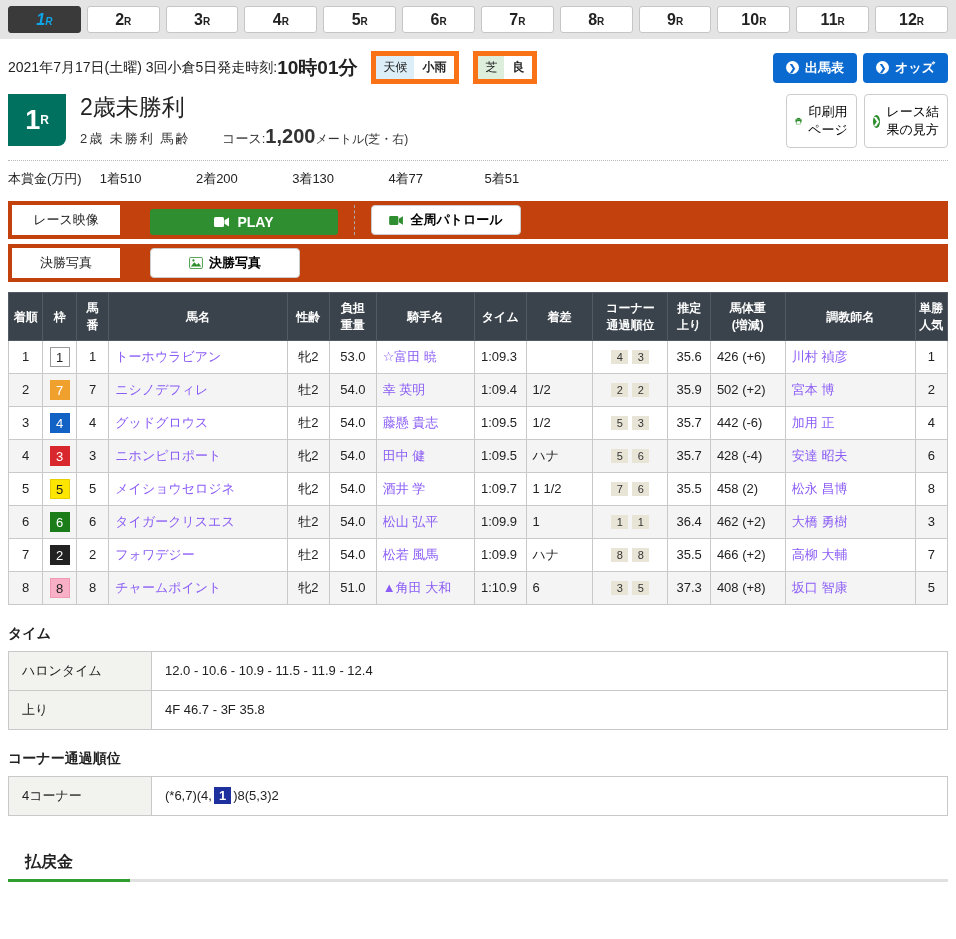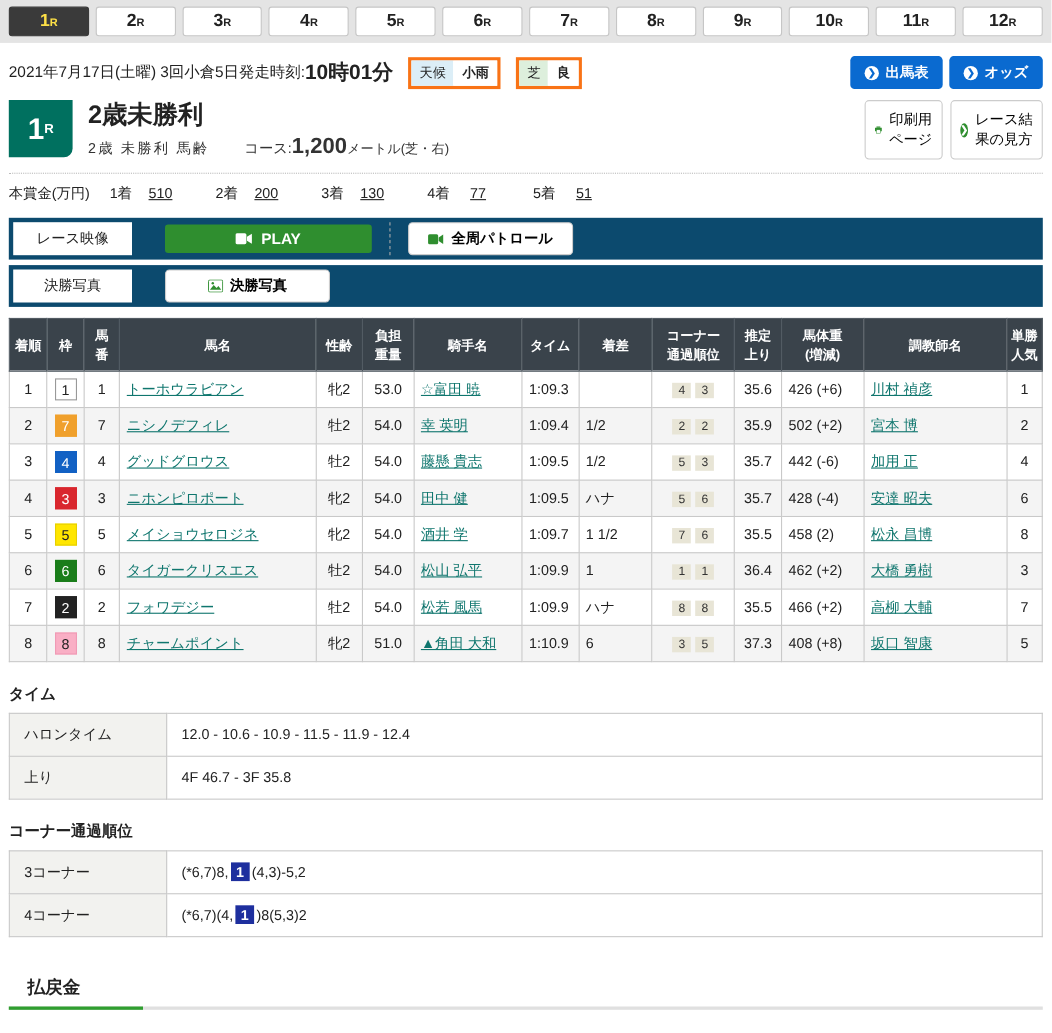--- a/index.html
+++ b/index.html
@@ -8,75 +8,75 @@
     background: #fff;
     font-family: "Liberation Sans", "DejaVu Sans", sans-serif;
     color: #222;
     font-size: 13px;
   }
   
   .tabbar { background:#e4e4e4; padding:6px 8px; display:flex; gap:6px; }
   .tab { flex:1; background:#fff; border:1px solid #c6c6c6; border-radius:3px;
          text-align:center; padding:4px 0 3px; font-weight:bold; font-size:16px; cursor:pointer; }
   .tab .r { font-size:10px; font-weight:bold; }
-  .tab.active { background:#3a3a3a; color:#fde047; border-color:#3a3a3a; }
+  .tab.active { background:#3a3a3a; color:#0ea5e9; border-color:#3a3a3a;font-style:italic; }
   
   .meta-row { display:flex; align-items:center; padding:12px 8px 4px; }
   .date-text { font-size:14px; }
   .start-label { margin-left:0; font-size:14px; }
   .start-time { font-size:19px; font-weight:bold; }
-  .badge-pair { display:inline-flex; border:3px solid #f97316; margin-left:14px; font-size:12px; vertical-align:middle; }
+  .badge-pair { display:inline-flex; border:5px solid #f97316; margin-left:14px; font-size:12px; vertical-align:middle; }
   .badge-pair .k { padding:3px 7px; }
   .badge-pair .v { padding:3px 8px; background:#fff; font-weight:bold; }
   .bg-blue { background:#dceef7; }
   .bg-green { background:#ddefdc; }
   .top-btns { margin-left:auto; display:flex; gap:6px; }
   .btn-blue { background:#0a6ad0; color:#fff; font-weight:bold; border:none; border-radius:4px;
               padding:6px 13px; font-size:13px; display:inline-flex; align-items:center; gap:6px; cursor:pointer; }
   .circ-w { width:13px; height:13px; border-radius:50%; background:#fff; color:#0a6ad0;
             font-size:9px; display:inline-flex; align-items:center; justify-content:center; font-weight:bold; }
   .circ-g { width:13px; height:13px; border-radius:50%; background:#2f8e2f; color:#fff;
             font-size:9px; display:inline-flex; align-items:center; justify-content:center; font-weight:bold; }
   
   .race-block { display:flex; padding:6px 8px 10px; }
   .race-badge { width:58px; height:52px; background:#00705f; color:#fff; border-radius:0 0 8px 0;
                 display:flex; align-items:center; justify-content:center; font-size:27px; font-weight:bold; flex:none; }
   .race-badge .r { font-size:12px; }
   .race-info { margin-left:14px; }
-  .race-title { font-size:23px; font-weight:bold; line-height:1.15; }
+  .race-title { font-size:23px; font-weight:normal; line-height:1.15; }
   .race-sub { margin-top:5px; font-size:13px; color:#333; }
   .race-sub .cond { letter-spacing:2px; margin-right:28px; }
   .course-num { font-size:20px; font-weight:bold; }
   .course-unit { font-size:12px; }
   .side-btns { margin-left:auto; display:flex; flex-direction:row; gap:7px; width:162px; }
   .btn-white { background:#fff; border:1px solid #ccc; border-radius:4px; padding:6px 8px; font-size:13px;
                display:inline-flex; align-items:center; justify-content:center; gap:6px; cursor:pointer; }
   
   .prize-row { border-top:1px dotted #bbb; margin:2px 8px 0; padding:9px 0 8px; font-size:13px; display:flex; align-items:center; }
   .prize-label { margin-right:18px; }
   .prize-place { }
-  .prize-amt { display:inline-block; width:52px; text-align:center; margin-right:24px;text-decoration:underline; }
-  
-  .media-row { background:#0c4a6e; margin:5px 8px 0; padding:4px; display:flex; align-items:center; }
+  .prize-amt { display:inline-block; width:52px; text-align:left; margin-right:24px; }
+  
+  .media-row { background:#c2410c; margin:5px 8px 0; padding:4px; display:flex; align-items:flex-end; }
   .media-label { background:#fff; width:108px; text-align:center; font-size:13px; padding:6px 0; flex:none; }
   .btn-play { background:#2f8e2f; color:#fff; font-weight:bold; border:none; border-radius:3px;
               width:188px; padding:5px 0; margin-left:30px; font-size:14px;
               display:inline-flex; align-items:center; justify-content:center; gap:7px; cursor:pointer; }
   .vdash { border-left:1px dashed #aaa; align-self:stretch; margin:0 16px; }
   .btn-patrol { width:150px; padding:5px 12px; font-weight:bold; }
   .btn-photo { width:150px; margin-left:30px; padding:5px 0; font-weight:bold; }
   
   table.results { width:940px; margin:10px 8px 0; border-collapse:collapse; font-size:13px; }
   table.results th { background:#3a434b; color:#fff; font-size:12px; font-weight:bold;
                      padding:7px 2px; border:1px solid #525b63; white-space:pre-line; line-height:1.35; }
   table.results td { border:1px solid #c9c9c9; padding:6px 6px; background:#fff; }
   table.results tr:nth-child(even) td { background:#f4f4f4; }
   td.ctr { text-align:center; }
   .wakubox { display:inline-block; width:20px; height:20px; line-height:20px; text-align:center; font-size:13px; }
-  a.lnk { color:#0f766e; text-decoration:underline; cursor:pointer; }
+  a.lnk { color:#8b5cf6; cursor:pointer; }
   .cbox { display:inline-block; min-width:17px; padding:1px 2px; background:#e8e5d6; color:#333;
           margin:0 2px; text-align:center; font-size:11px; }
   
   .c-pos{width:34px}.c-waku{width:32px}.c-uma{width:32px}.c-name{width:176px}.c-sex{width:42px}
   .c-load{width:46px}.c-jockey{width:97px}.c-time{width:51px}.c-margin{width:66px}.c-corner{width:74px}
   .c-agari{width:42px}.c-body{width:74px}.c-trainer{width:128px}.c-fav{width:32px}
   
   .sec-head { font-size:14px; font-weight:bold; margin:20px 8px 8px; }
   table.info { width:940px; margin:0 8px; border-collapse:collapse; font-size:13px; }
   table.info td { border:1px solid #c9c9c9; padding:10px 13px; }
@@ -360,24 +360,20 @@
   <tr>
     <td class="lbl">上り</td>
     <td>4F 46.7 - 3F 35.8</td>
   </tr>
 </tbody>
   </table>
 
 <div class="sec-head">コーナー通過順位</div>
 <table class="info">
   <tbody>
-      <tr>
-    <td class="lbl">3コーナー</td>
-    <td><span>(*6,7)8,</span><span class="hl1">1</span><span>(4,3)-5,2</span></td>
-  </tr>
   <tr>
     <td class="lbl">4コーナー</td>
     <td><span>(*6,7)(4,</span><span class="hl1">1</span><span>)8(5,3)2</span></td>
   </tr>
 </tbody>
   </table>
 
 <div class="pay-head">払戻金</div>
 <div class="pay-rule">
     <span class="gr"></span>

